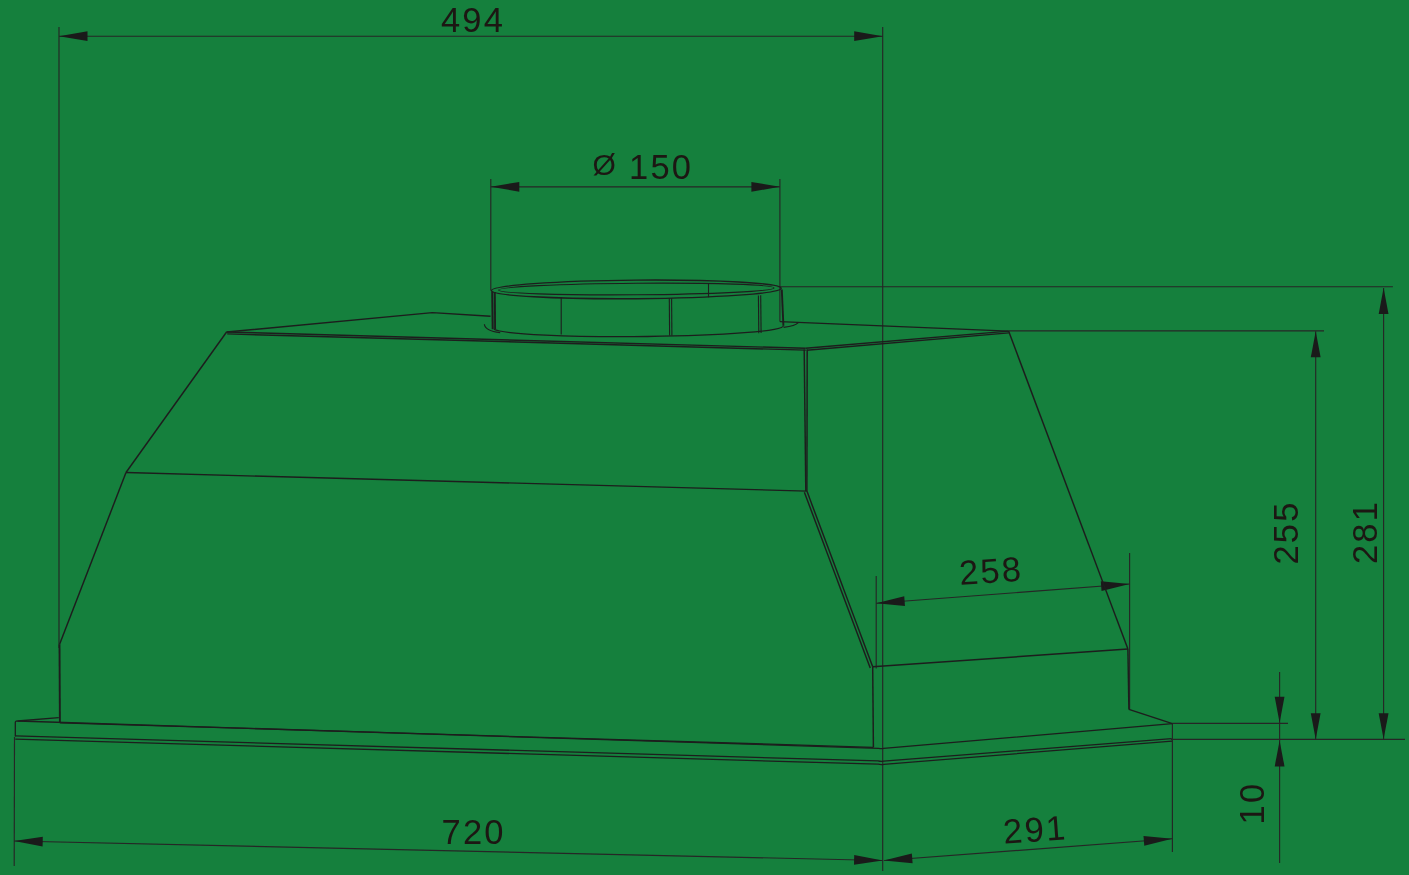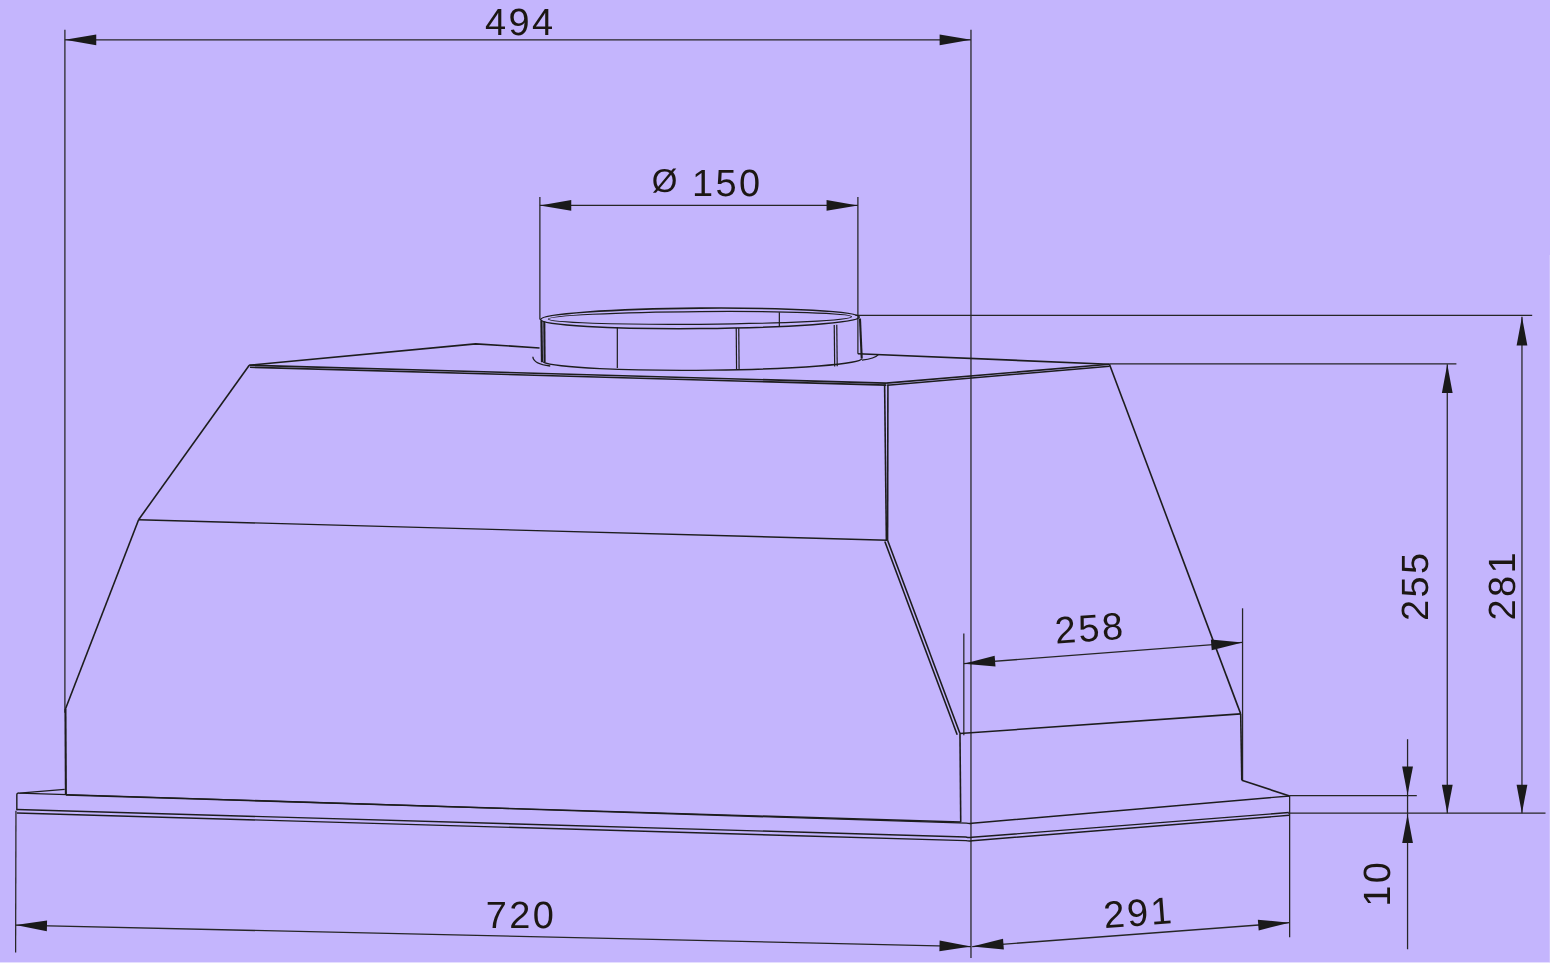--- a/index.html
+++ b/index.html
@@ -1,16 +1,16 @@
 <!DOCTYPE html>
 <html><head>
 <meta charset="utf-8">
 <style>
   html,body{margin:0;padding:0;background:#ffffff;}
-  .page{width:1409px;height:875px;position:relative;overflow:hidden;background:#c4b5fd;}
+  .page{width:1409px;height:875px;position:relative;overflow:hidden;background:#15803d;}
   text{font-family:"Liberation Sans",sans-serif;fill:#1c1713;}
 </style>
 </head>
 <body>
 <div class="page">
 <svg width="1409" height="875" viewBox="0 0 1409 875">
 <defs>
 
   <polygon id="arrL" points="0,0 28.5,-4.9 28.5,4.9"></polygon>
 

